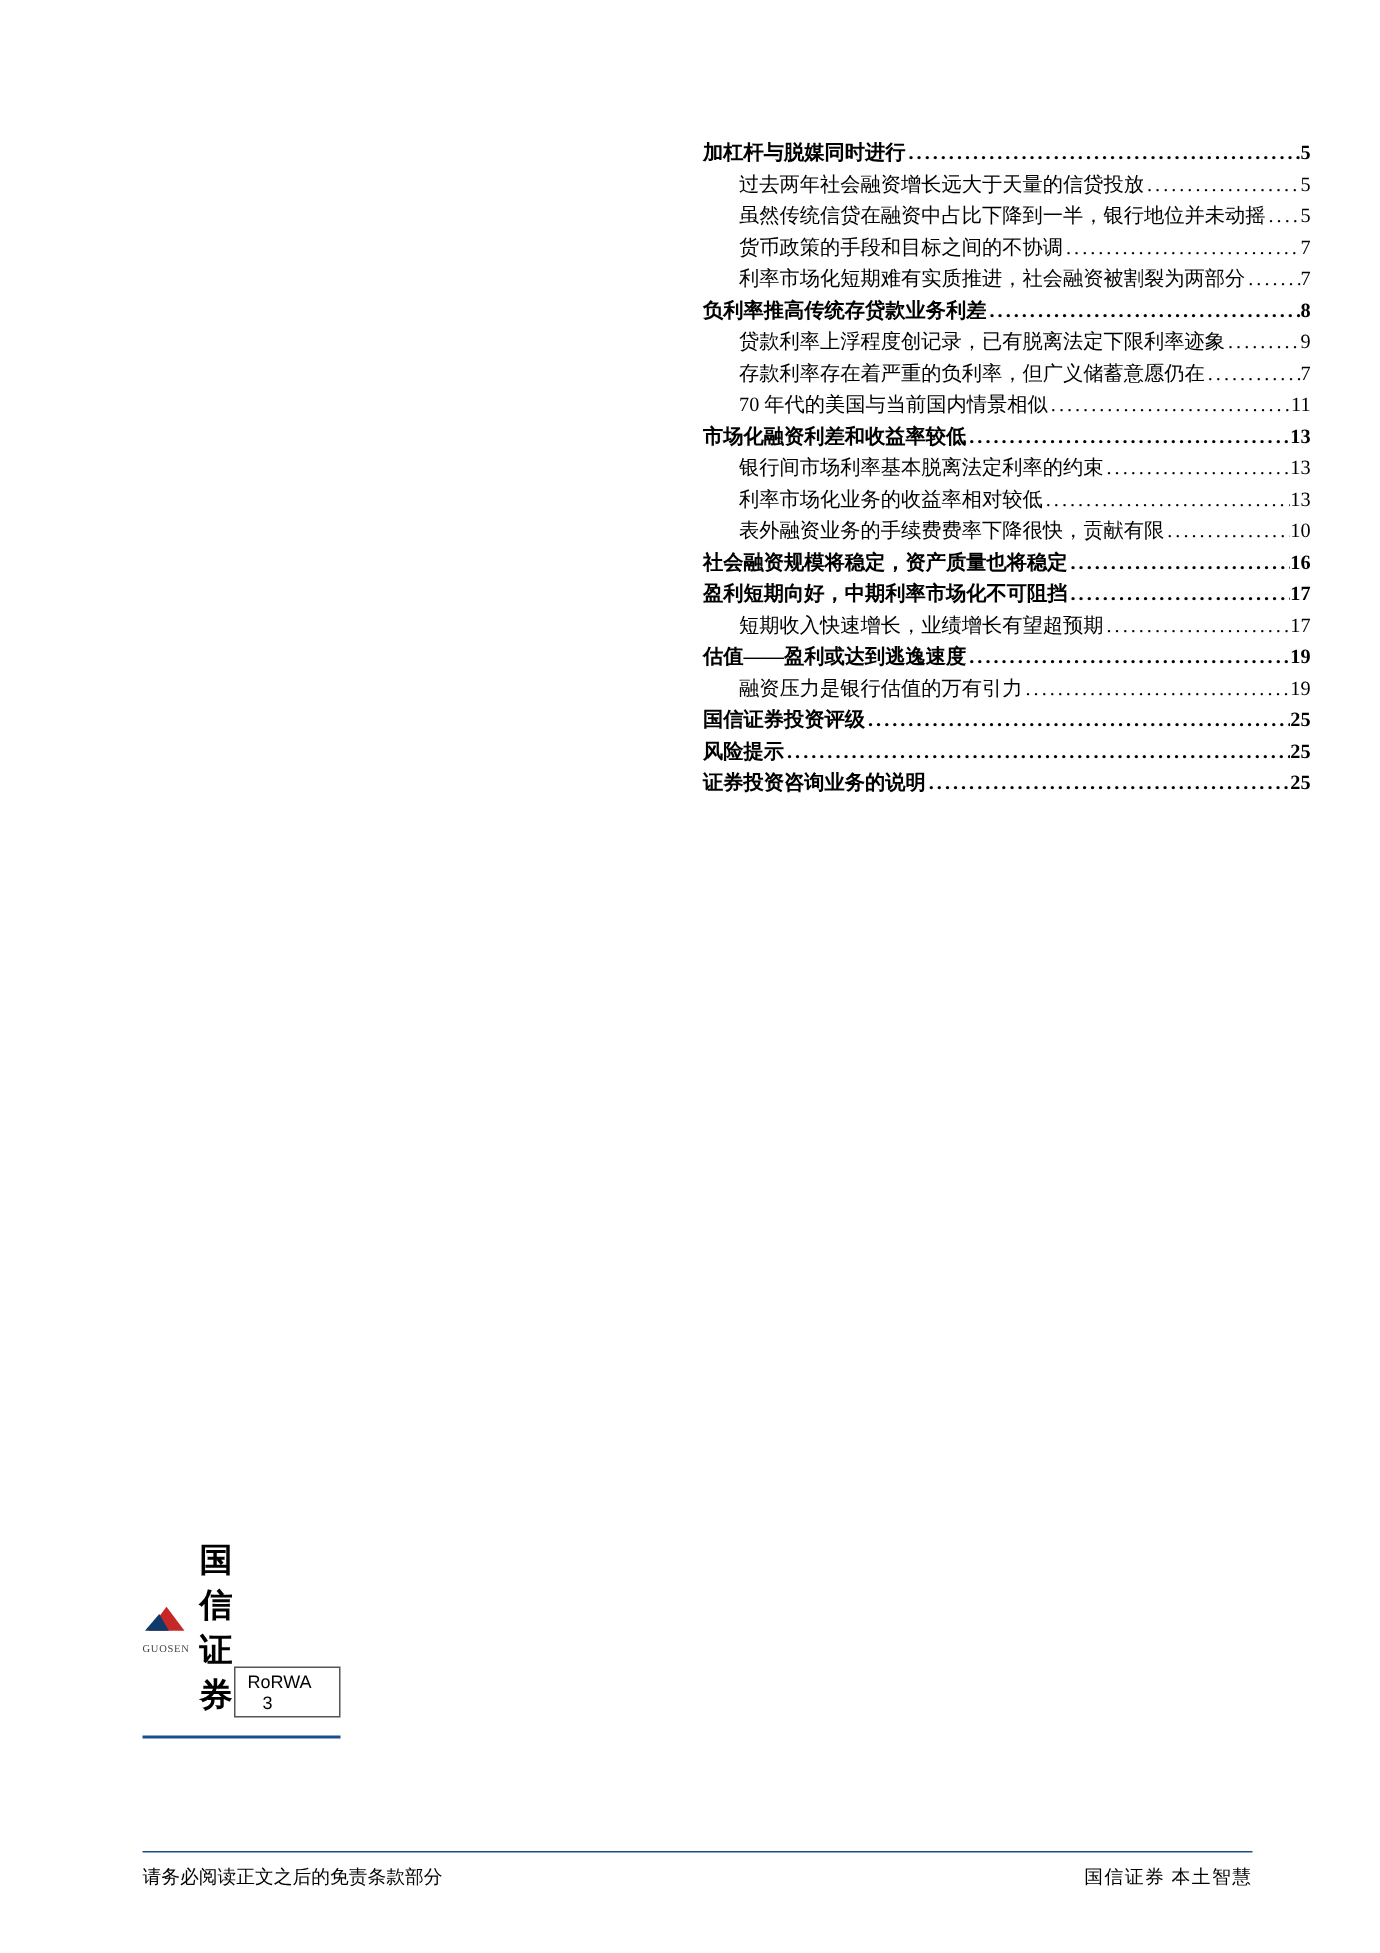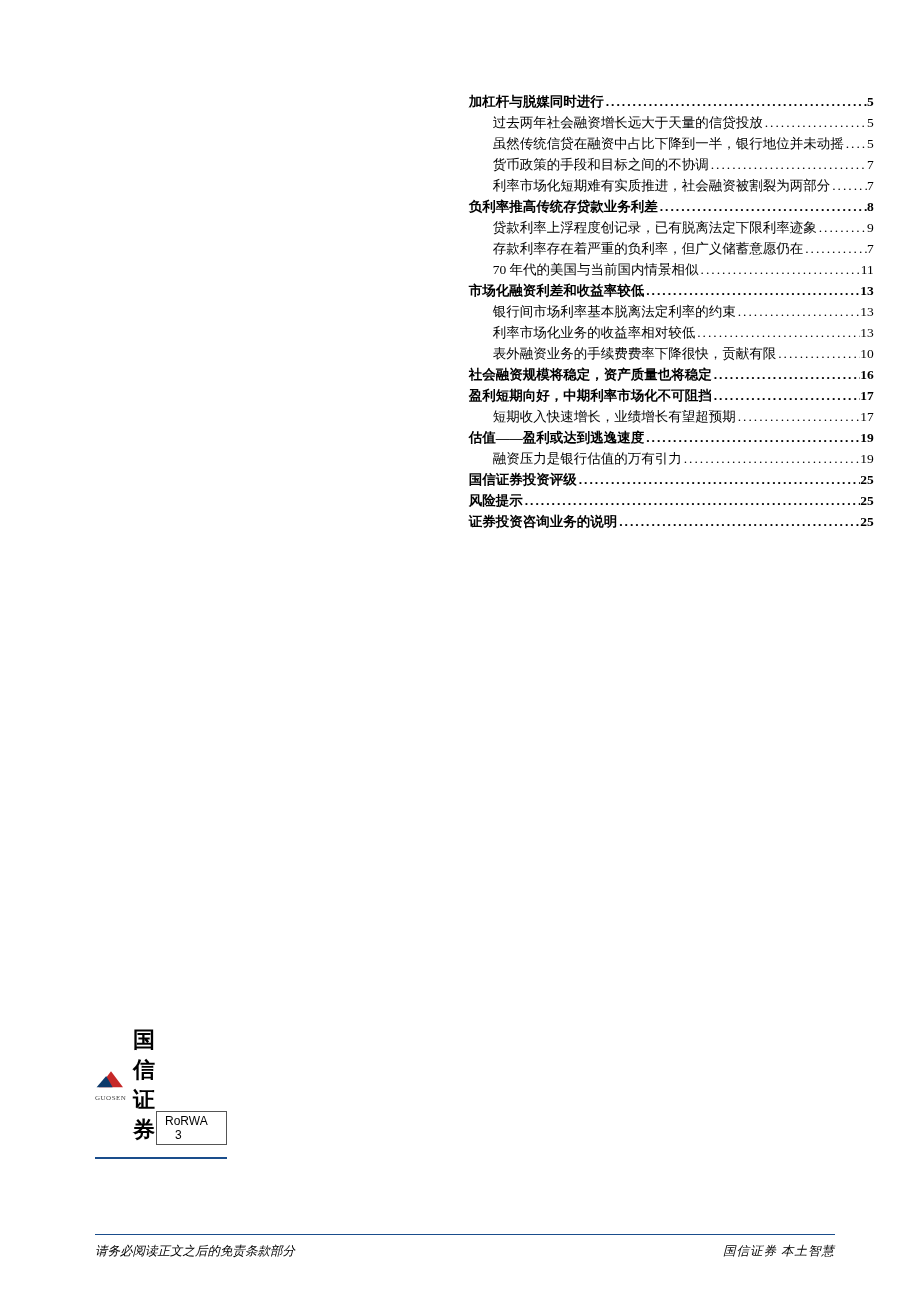--- a/index.html
+++ b/index.html
@@ -91,21 +91,20 @@
     .footer {
       position: absolute;
       left: 95px;
       right: 85px;
       bottom: 42px;
       border-top: 1px solid #1a4d8c;
       padding-top: 8px;
       display: flex;
       justify-content: space-between;
       font-size: 12.5px;
-      font-style: italic;
     }
     .footer-right { letter-spacing: 1px; }
   </style>
 </head>
 <body>
 
 <div class="page">
   <div class="header">
     <div class="logo-box">
       <div>

